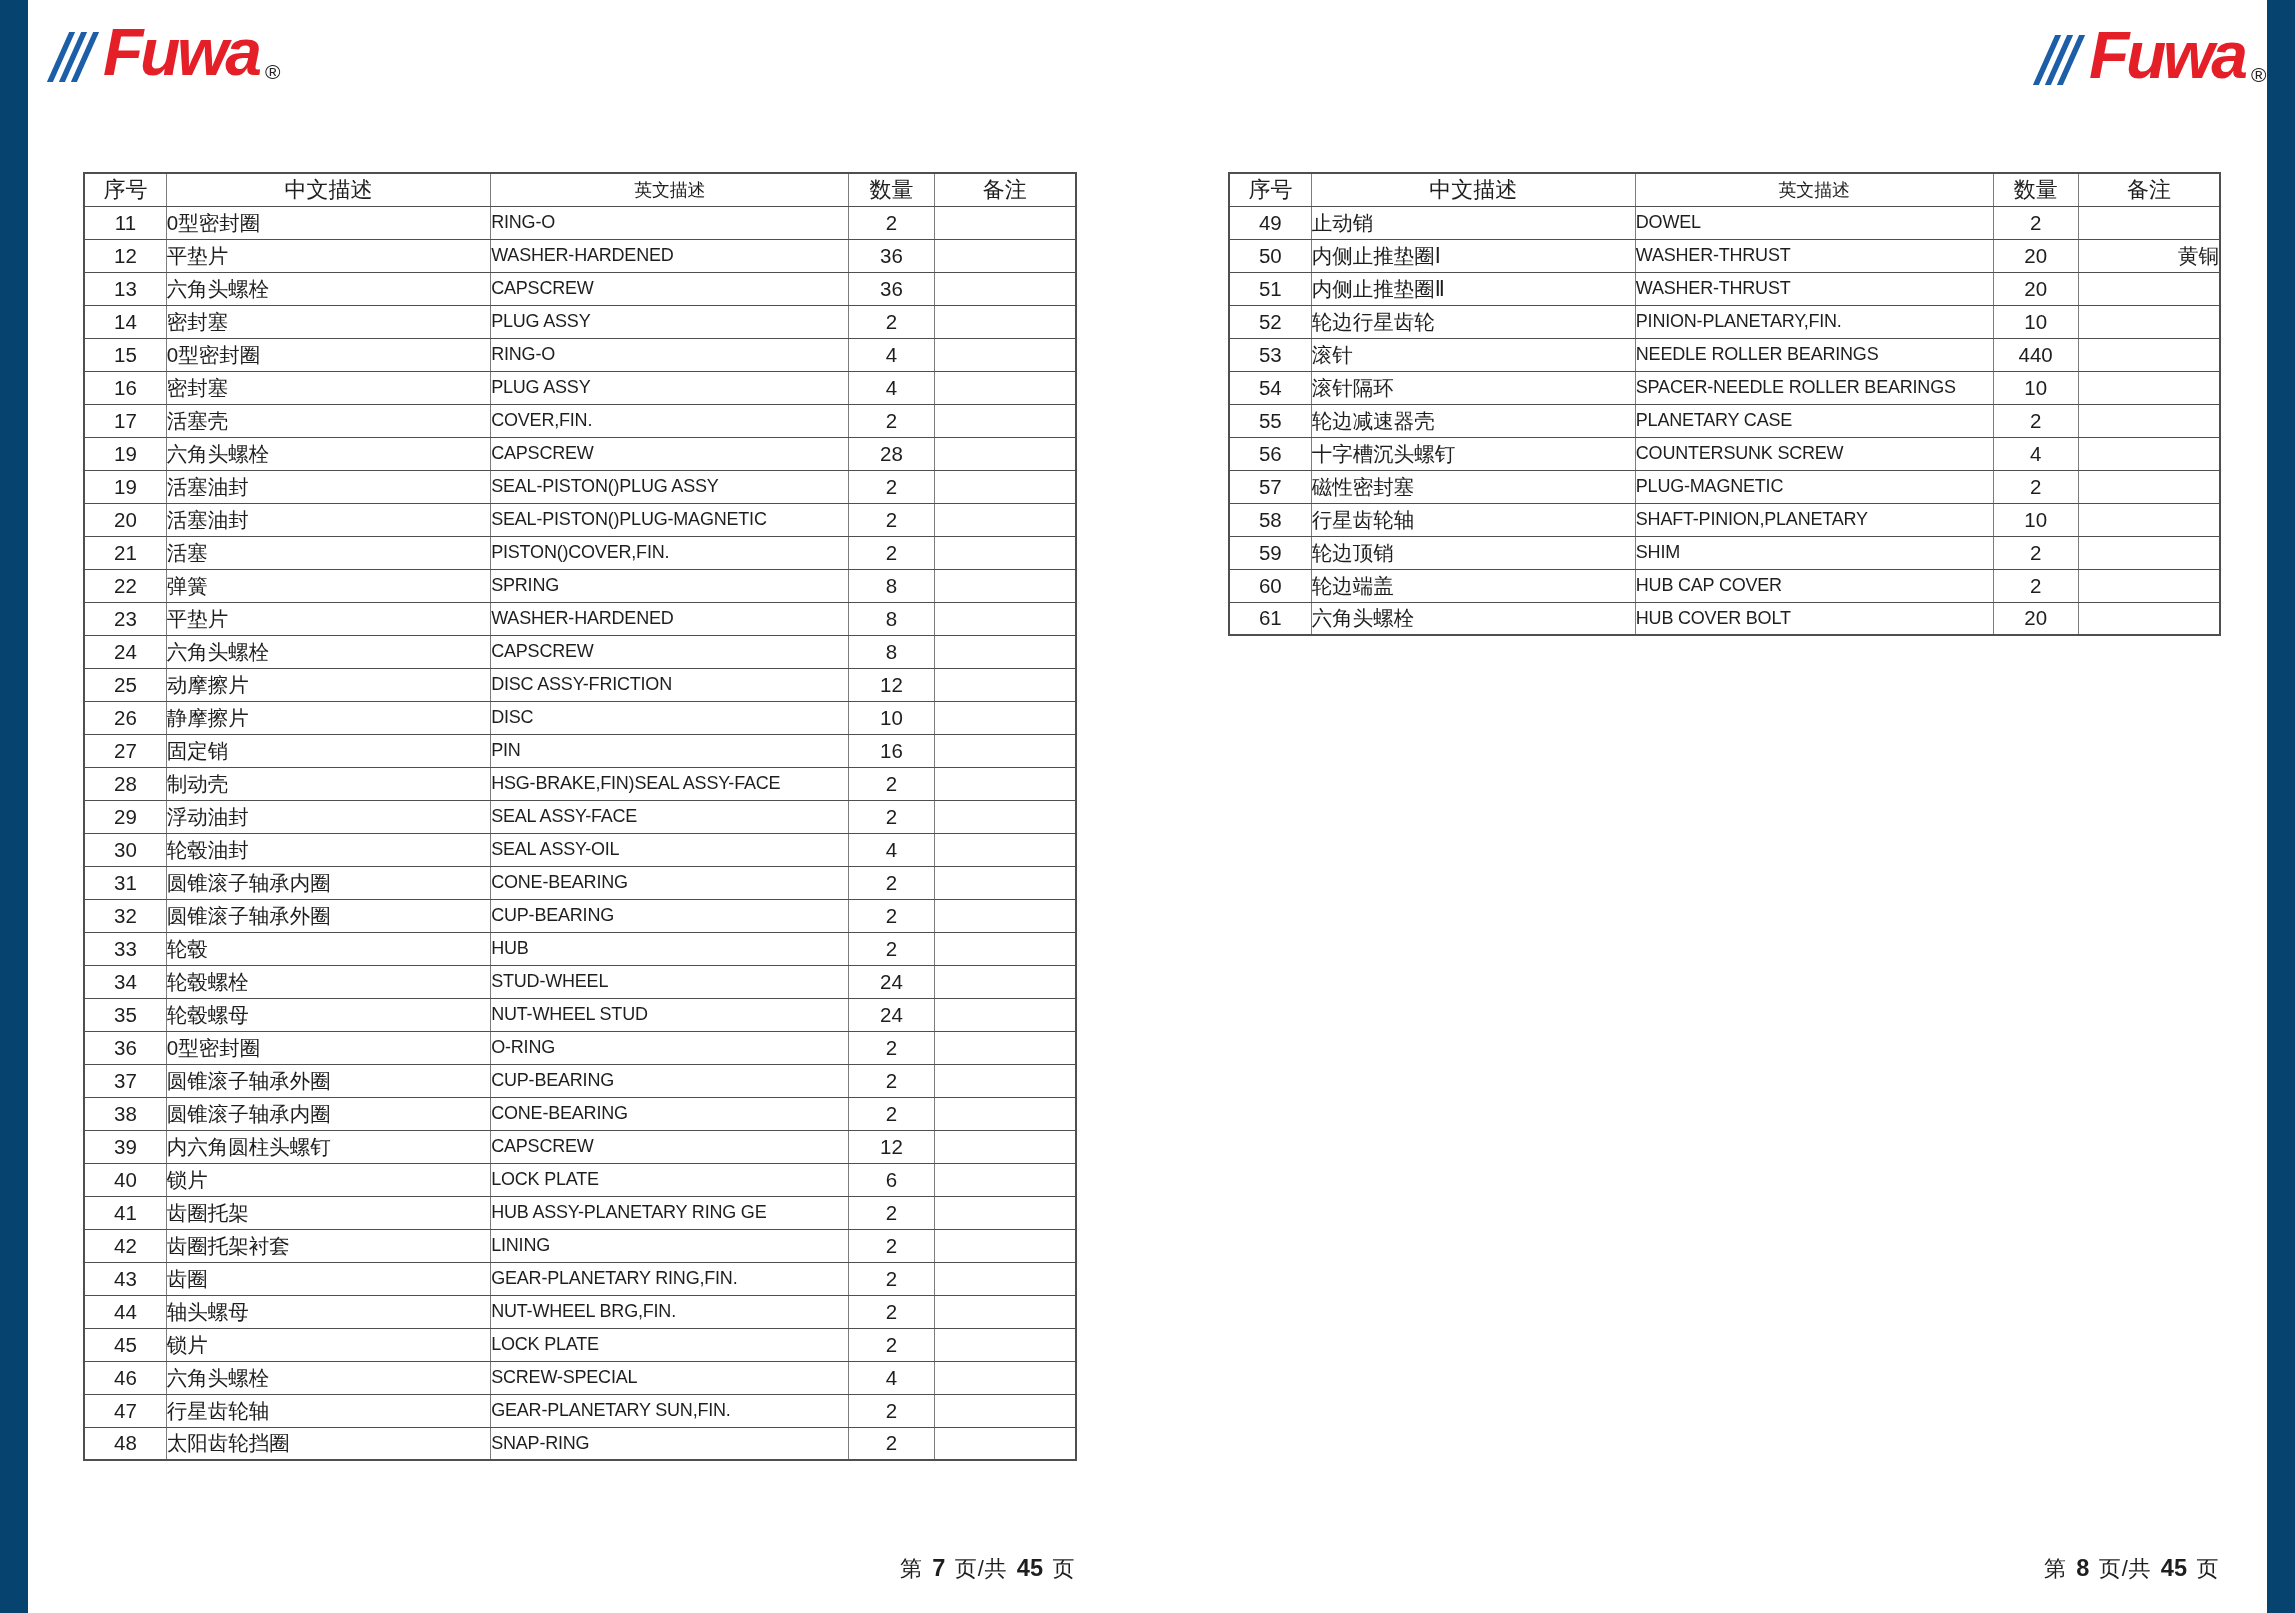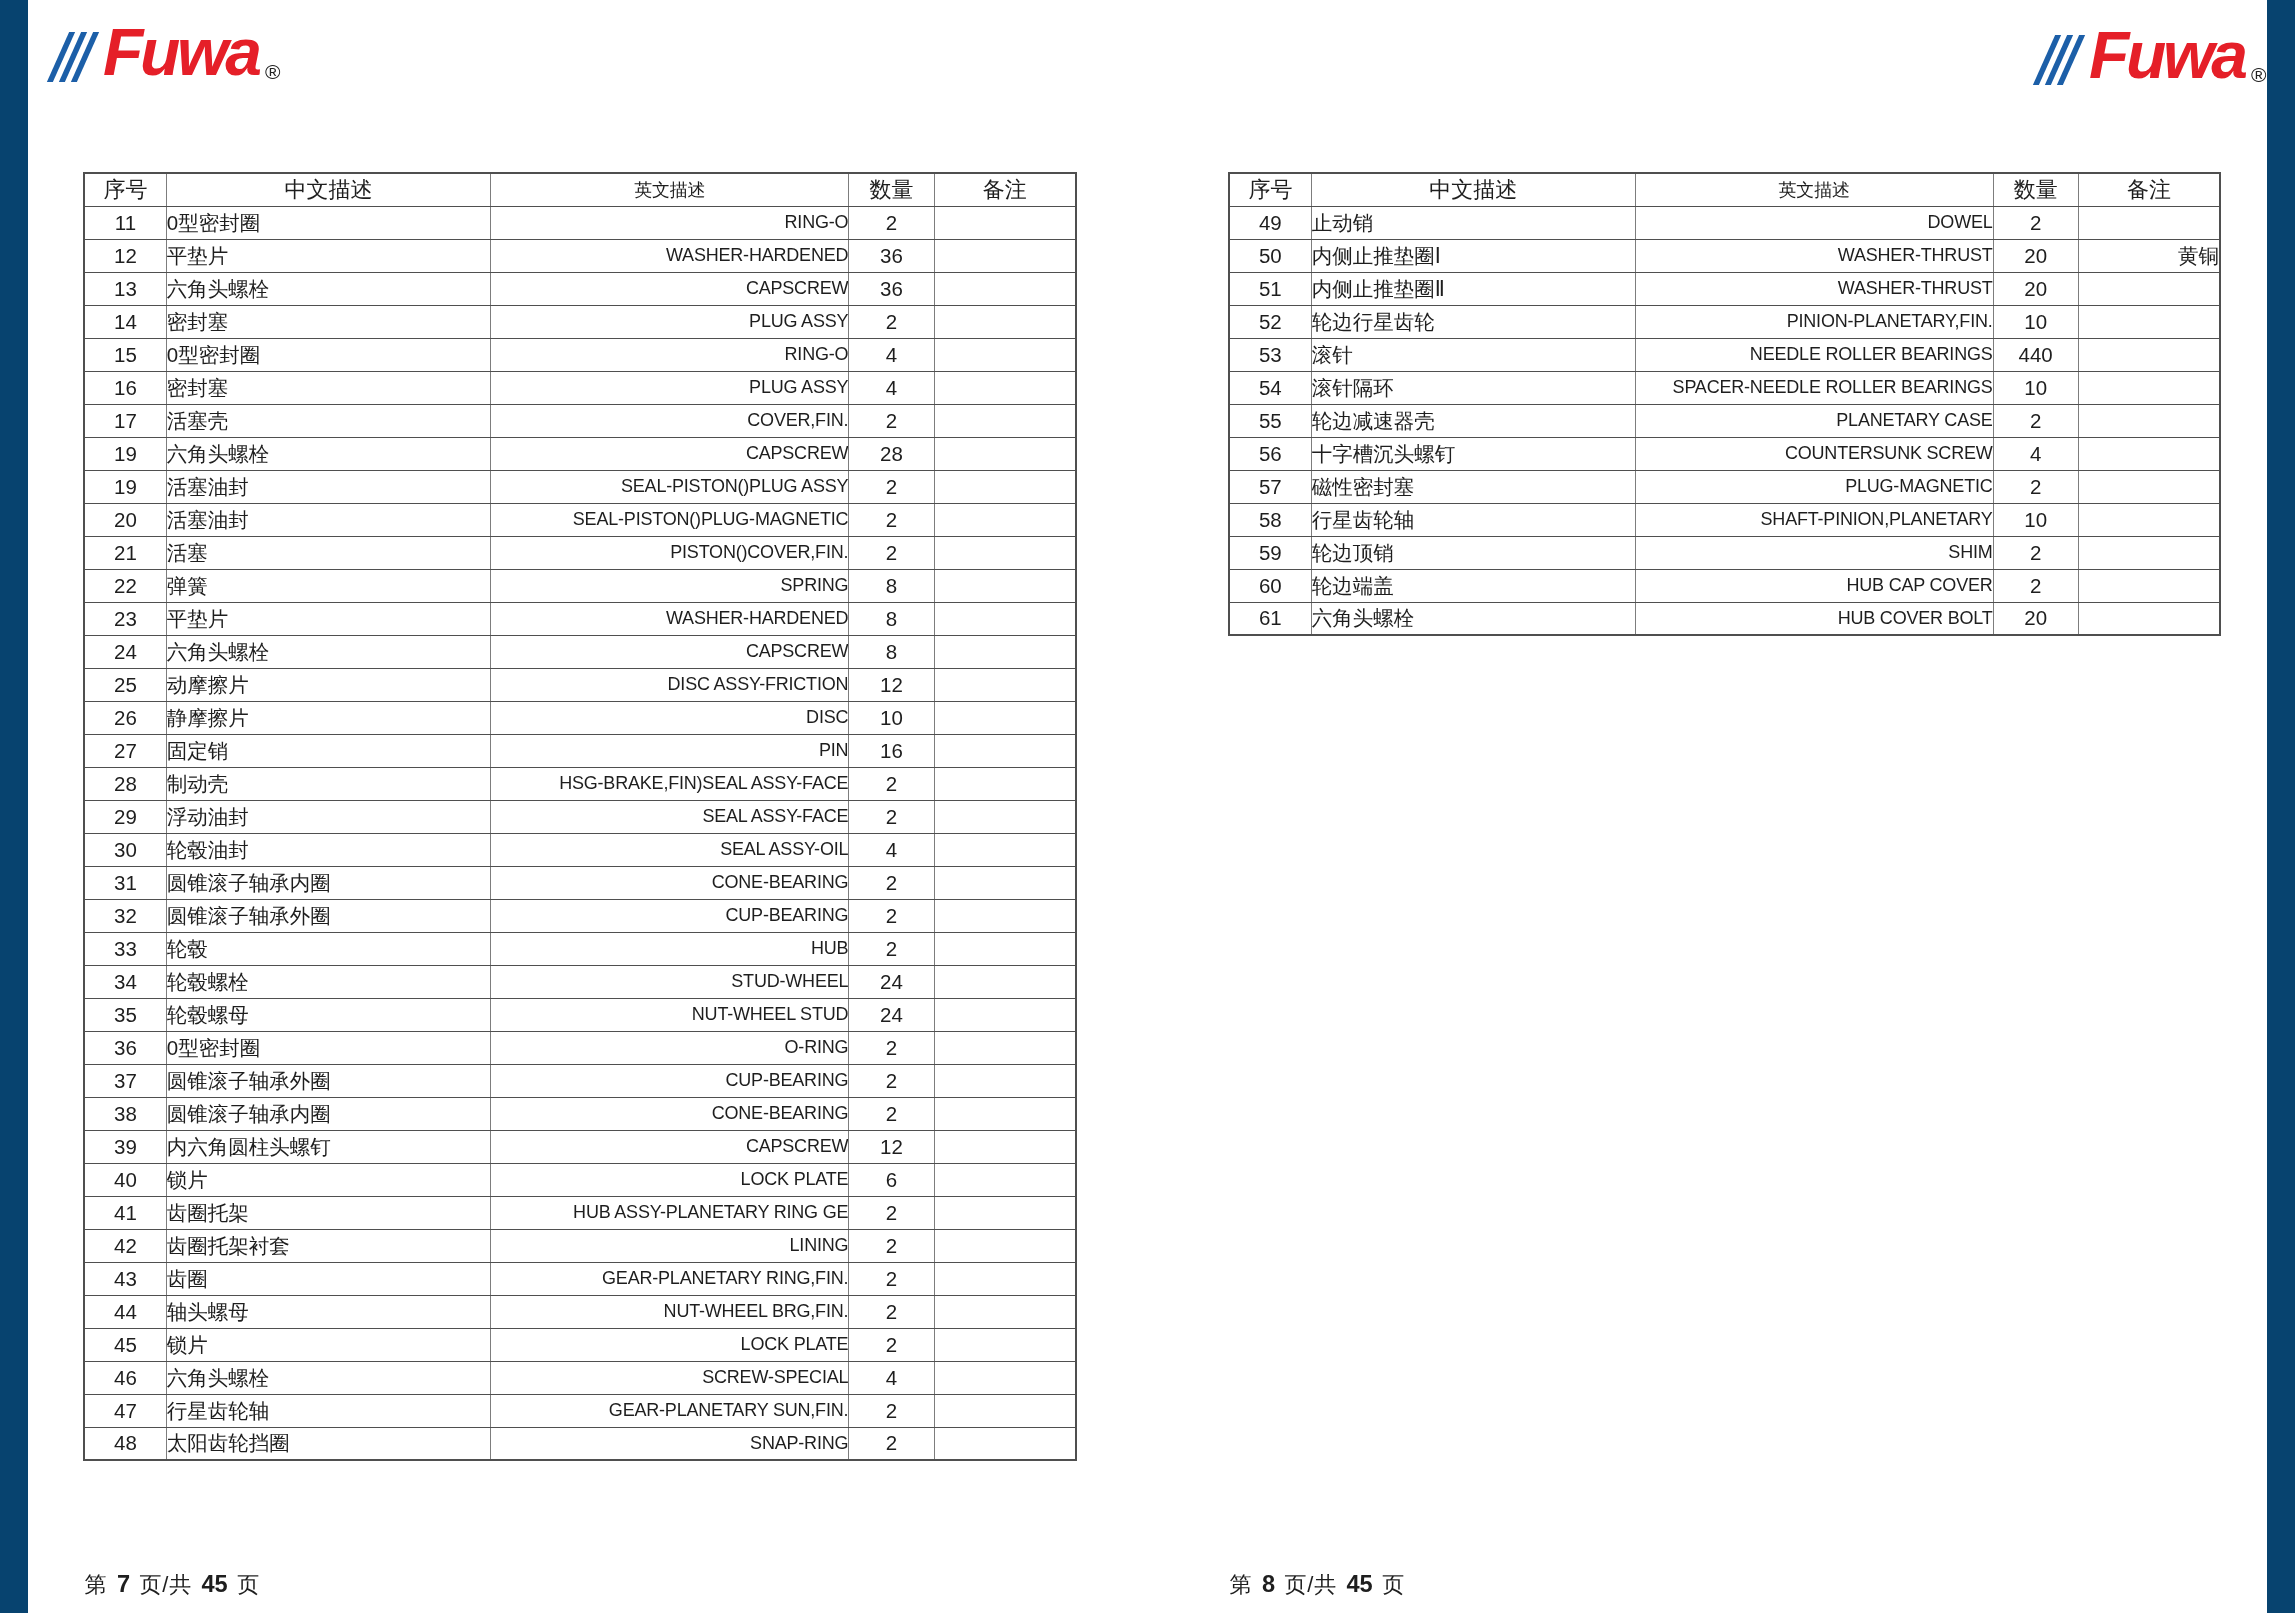--- a/index.html
+++ b/index.html
@@ -33,27 +33,27 @@
     border:2.4px solid var(--grid-dark);margin-top:10px;}
   table#table-left{left:83px;width:994px;}
   table#table-right{left:1228px;width:993px;}
   .parts th,.parts td{border-left:0.8px solid var(--grid-light);border-right:0.8px solid var(--grid-light);
     border-top:1.6px solid var(--grid-dark);border-bottom:1.6px solid var(--grid-dark);
     height:33px;padding:0;overflow:hidden;white-space:nowrap;}
   .parts th{font-weight:normal;font-size:22px;text-align:center;}
   .parts td{font-size:20.5px;}
   .col-no{width:8.3%;text-align:center;}
   .col-cn{width:32.7%;text-align:left;padding-left:22px;}
-  .col-en{width:36.1%;text-align:right;padding-left:22px;font-size:18px !important;letter-spacing:-0.2px;}
+  .col-en{width:36.1%;text-align:left;padding-left:22px;font-size:18px !important;letter-spacing:-0.2px;}
   .col-qty{width:8.6%;text-align:center;}
   .col-rm{width:14.3%;text-align:right;}
   td.col-cn{}
 
   
-  .footer{position:absolute;top:1554px;font-size:22px;text-align:left;letter-spacing:0.8px;margin-top:16px;}
+  .footer{position:absolute;top:1554px;font-size:22px;text-align:right;letter-spacing:0.8px;}
   .footer.footer-left{left:83px;width:994px;}
   .footer.footer-right{left:1228px;width:993px;}
   .footer b{font-size:23.6px;margin:0 7.9px;letter-spacing:0;}
   .footer span{margin:0 1.6px;}
 </style>
 </head>
 <body>
 
 <div class="edge left"></div>
 <div class="edge right"></div>

